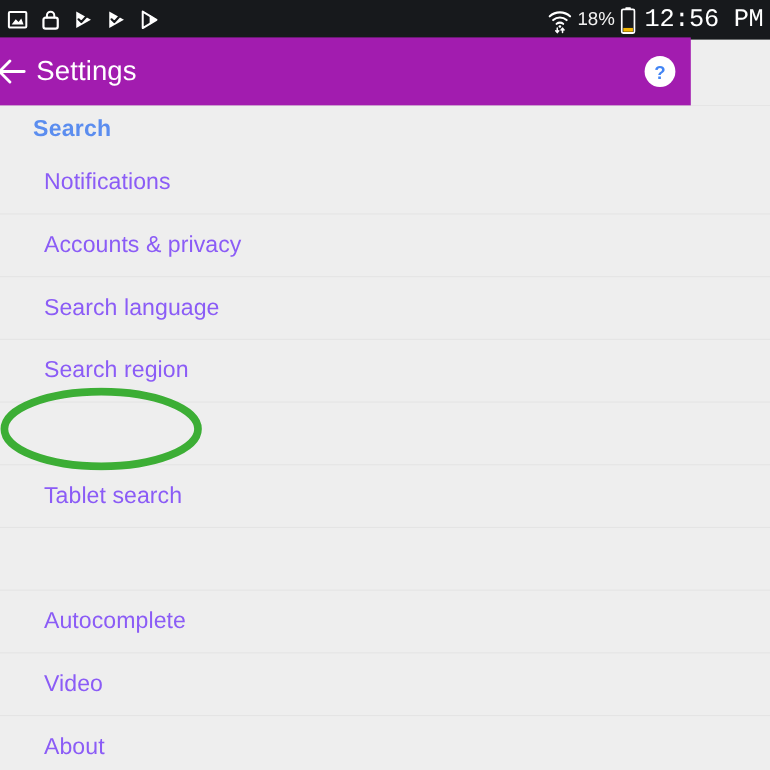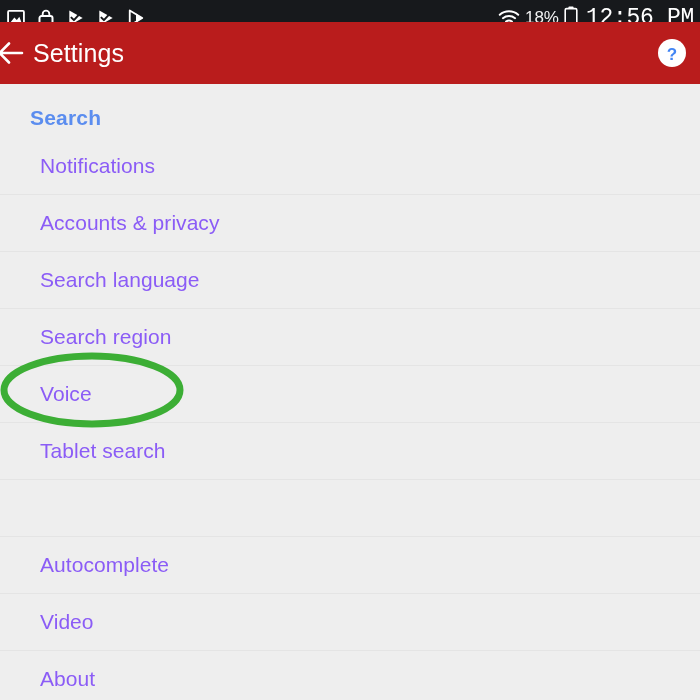--- a/index.html
+++ b/index.html
@@ -66,24 +66,24 @@
     line-height: 34px;
     white-space: nowrap;
     margin-left: 4px;
     letter-spacing: -0.3px;
     font-family: Liberation Mono, monospace;
   }
 
   
   #app-bar {
     position: absolute;
-    top: 22px; left: 0;
-    width: 700px;
+    top: 34px; left: 0;
+    width: 628px;
     height: 62px;
-    background: #b91c1c;
+    background: #a21caf;
   }
   #back-arrow {
     position: absolute;
     left: -8px;
     top: 16px;
     width: 44px;
     height: 30px;
   }
   #app-title {
     position: absolute;
@@ -275,23 +275,20 @@
     <div class="list-item" style="top:155px;">
       <span class="label">Search language</span>
     </div>
     <div class="divider" style="top:212px;"></div>
 
     <div class="list-item" style="top:212px;">
       <span class="label">Search region</span>
     </div>
     <div class="divider" style="top:269px;"></div>
 
-    <div class="list-item" style="top:269px;">
-      <span class="label">Voice</span>
-    </div>
     <div class="divider" style="top:326px;"></div>
 
     <div class="list-item" style="top:326px;padding-left:44px;">
       <span class="label">Tablet search</span>
     </div>
     <div class="divider" style="top:383px;"></div>
 
     <div class="divider" style="top:440px;"></div>
 
     <div class="list-item" style="top:440px;">

